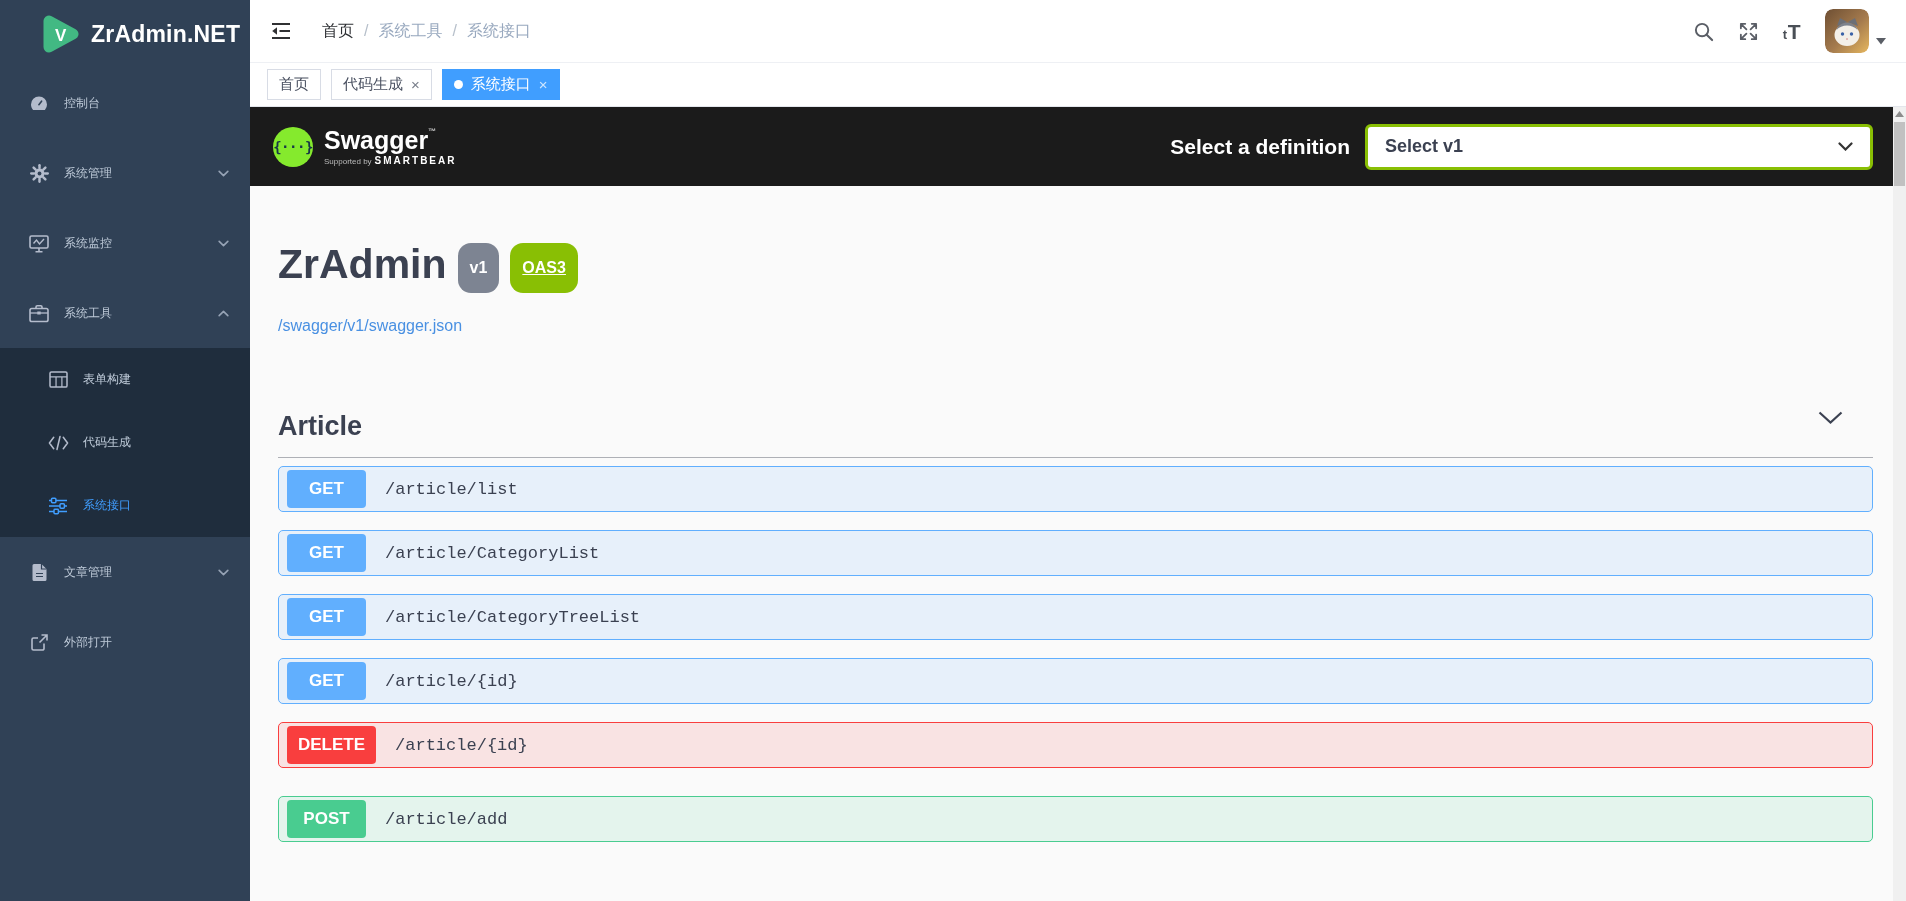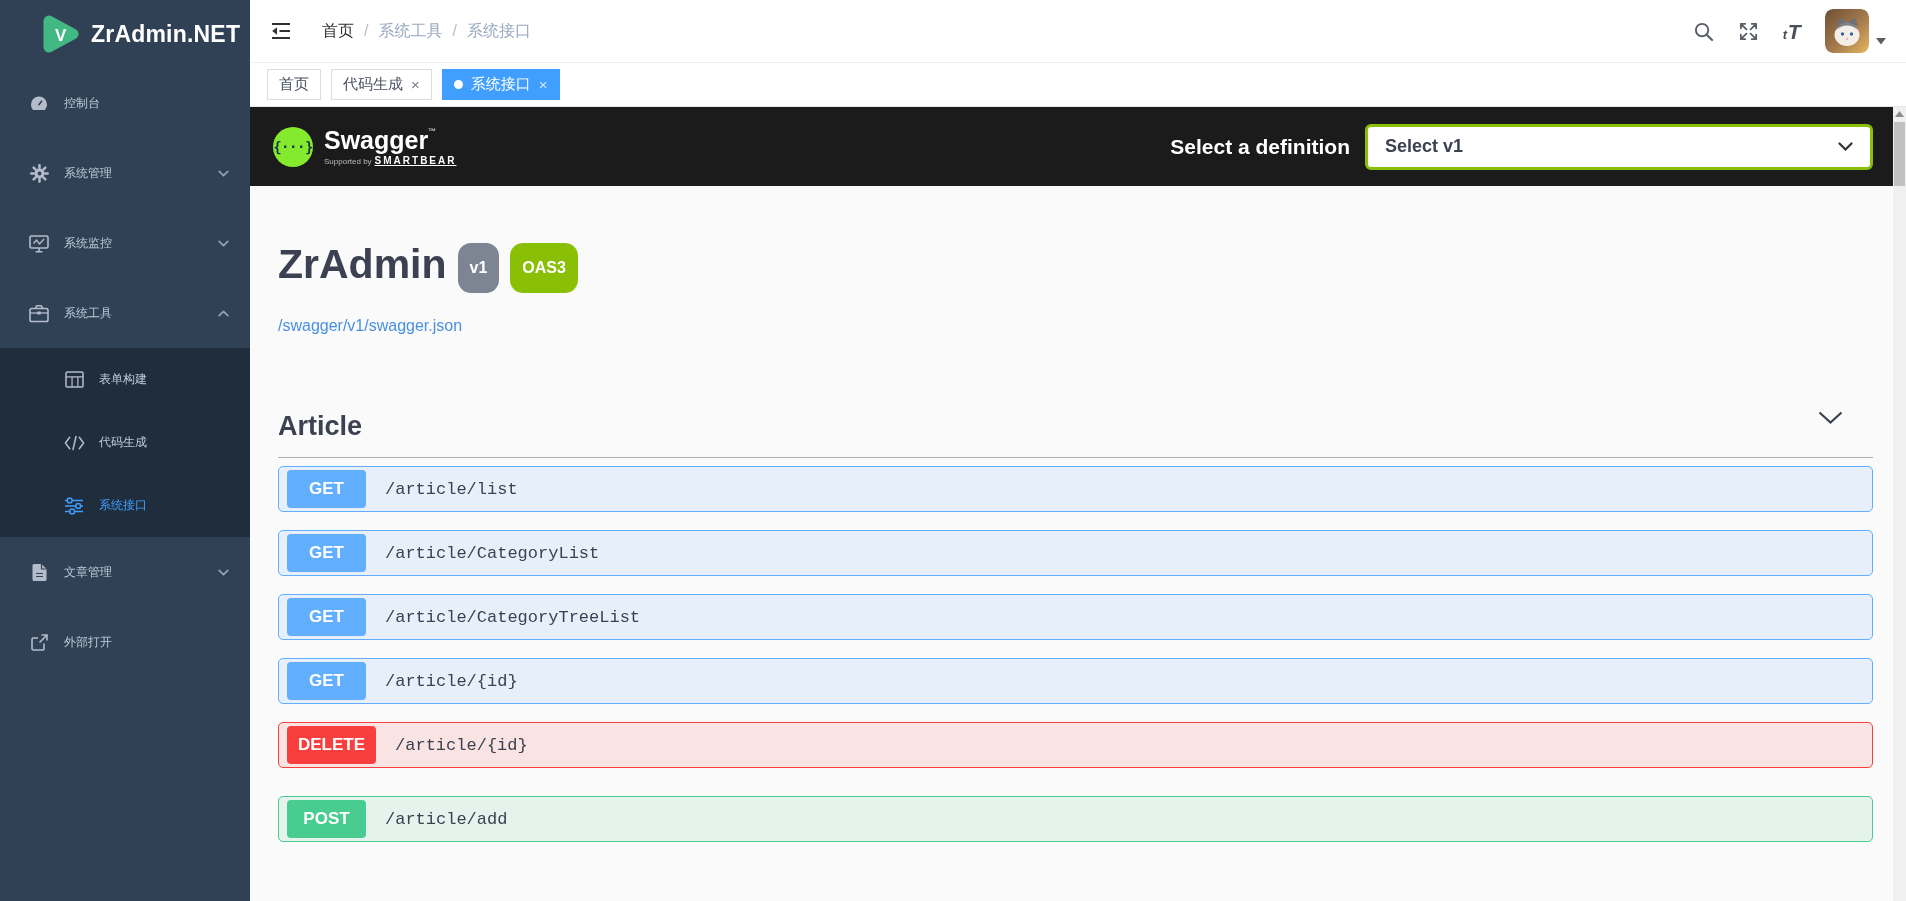--- a/index.html
+++ b/index.html
@@ -12,67 +12,67 @@
   .logo-row { height:68px; display:flex; align-items:center; padding-left:40px; gap:11px; flex-shrink:0; }
   .logo-blob { width:40px; height:40px; flex-shrink:0; }
   .logo-title { color:#fff; font-weight:bold; font-size:23px; letter-spacing:.2px; }
   .menu { display:flex; flex-direction:column; }
   .menu-item { height:70px; display:flex; align-items:center; padding:0 20px 0 27px; color:var(--sidebar-text,#bfcbd9); font-size:12px; cursor:pointer; }
   .menu-item .mi-icon { width:24px; margin-right:13px; display:flex; justify-content:center; align-items:center; color:#b4bccc; flex-shrink:0; }
   .menu-item .mi-label { white-space:nowrap; }
   .menu-item .chev { margin-left:auto; color:#96a3b5; display:flex; align-items:center; }
   .menu-item .chev.up { transform:rotate(180deg); }
   .submenu { background:var(--submenu-bg,#1f2d3d); }
-  .submenu .menu-item { height:63px; padding-left:62px; }
+  .submenu .menu-item { height:63px; padding-left:46px; }
   .menu-item.active { color:var(--accent,#409eff); }
   .menu-item.active .mi-icon { color:var(--accent,#409eff); }
 
   
   .main { flex:1; display:flex; flex-direction:column; min-width:0; }
 
   .topbar { height:63px; background:#fff; border-bottom:1px solid #eef0f4; display:flex; align-items:center; padding:0 20px 0 21px; flex-shrink:0; }
   .fold-btn { margin-right:31px; display:flex; align-items:center; cursor:pointer; }
   .breadcrumb { display:flex; align-items:center; gap:10px; font-size:16px; }
   .crumb { color:#99a9bf; cursor:pointer; }
   .crumb.first { color:#2d2f33; }
   .bc-sep { color:#b6bfca; }
   .top-actions { margin-left:auto; display:flex; align-items:center; gap:24px; }
-  .icon-btn { display:flex; align-items:flex-start; cursor:pointer;font-style:italic; }
+  .icon-btn { display:flex; align-items:flex-start; cursor:pointer; }
   .tt { display:inline-block; font-size:21px; font-weight:bold; color:#4a4f56; line-height:1; letter-spacing:.5px; }
   .tt::first-letter { font-size:13px; }
   .avatar-wrap { display:flex; align-items:flex-end; gap:7px; cursor:pointer; }
   .avatar { width:44px; height:44px; border-radius:8px; overflow:hidden; flex-shrink:0; }
   .caret-down { margin-bottom:4px; }
 
   .tabsbar { height:44px; background:#fff; border-bottom:1px solid #e3e6ec; display:flex; align-items:center; padding-left:17px; gap:10px; flex-shrink:0; }
   .tab { height:31px; display:inline-flex; align-items:center; padding:0 11px; border:1px solid #d8dce5; background:#fff; color:#495060; font-size:15px; gap:8px; cursor:pointer; white-space:nowrap; }
   .tab.active { background:var(--accent,#409eff); border-color:var(--accent,#409eff); color:#fff; }
   .tab .dot { width:9px; height:9px; border-radius:50%; background:#fff; }
   .tab-close { font-size:15px; line-height:1; opacity:.75; }
 
   
   .iframe { flex:1; position:relative; background:var(--content-bg,#fafafa); display:flex; flex-direction:column; min-height:0; }
   .sw-topbar { height:79px; background:var(--swagger-bar-bg,#1b1b1b); display:flex; align-items:center; padding:0 33px 0 23px; flex-shrink:0; }
   .sw-logo { display:flex; align-items:center; gap:11px; }
   .sw-logo-circle { width:40px; height:40px; border-radius:50%; background:var(--swagger-green,#85ea2d); color:#173647; display:flex; align-items:center; justify-content:center; font-weight:bold; font-size:14px; letter-spacing:-.5px; font-family:"DejaVu Sans Mono",monospace; }
   .sw-logo-text .line1 { color:#fff; font-size:25px; font-weight:bold; line-height:1; }
   .sw-logo-text .tm { font-size:8px; vertical-align:top; color:#ccc; }
   .sw-logo-text .line2 { margin-top:2px; font-size:8px; color:#bbb; }
-  .sw-logo-text .brand { color:#fff; font-weight:bold; font-size:10px; letter-spacing:2px; margin-left:3px;text-decoration:underline; }
+  .sw-logo-text .brand { color:#fff; font-weight:bold; font-size:10px; letter-spacing:2px; margin-left:3px; }
   .sw-select { margin-left:auto; display:flex; align-items:center; gap:15px; }
   .sw-select-label { color:#fff; font-weight:bold; font-size:21px; white-space:nowrap; }
   .sw-dropdown { width:508px; height:46px; background:#fff; border:3px solid var(--select-border,#89bf04); border-radius:6px; display:flex; align-items:center; padding:0 17px; font-size:18px; font-weight:bold; color:#3b4151; cursor:pointer; }
   .sw-dropdown .dd-chev { margin-left:auto; display:flex; align-items:center; }
 
   .sw-content { flex:1; padding:0 33px 0 28px; overflow:hidden; }
   .sw-title-row { margin-top:55px; display:flex; align-items:flex-start; gap:11px; }
   .sw-h1 { font-size:41px; font-weight:bold; color:var(--heading,#3b4151); line-height:1.15; }
   .badge { color:#fff; font-size:16px; font-weight:bold; padding:16px 12px; border-radius:13px; margin-top:2px; display:inline-block; }
   .badge-ver { background:var(--version-badge-bg,#7d8492); }
-  .badge-oas { background:var(--oas-badge-bg,#89bf04); }
+  .badge-oas { background:var(--oas-badge-bg,#89bf04);text-decoration:underline; }
   .sw-link { display:inline-block; margin-top:24px; color:var(--link,#4990e2); font-size:16px; text-decoration:none; cursor:pointer; }
   .sw-section-head { margin-top:76px; display:flex; align-items:flex-start; cursor:pointer; }
   .sw-h3 { font-size:27px; font-weight:bold; color:var(--heading,#3b4151); }
   .sec-chev { margin-left:auto; margin-right:30px; display:flex; align-items:center; }
   .sw-divider { height:1px; background:rgba(59,65,81,.4); margin-top:15px; }
   .endpoint-list { margin-top:8px; }
   .endpoint { height:46px; border:1px solid; border-radius:5px; display:flex; align-items:center; padding:0 10px 0 8px; margin-bottom:18px; cursor:pointer; }
   .ep-badge { min-width:79px; height:38px; border-radius:4px; color:#fff; font-weight:bold; font-size:17px; display:inline-flex; align-items:center; justify-content:center; padding:0 11px; }
   .ep-path { margin-left:19px; font-family:"Liberation Mono","DejaVu Sans Mono",monospace; font-size:17px; color:#3b4151; }
 

